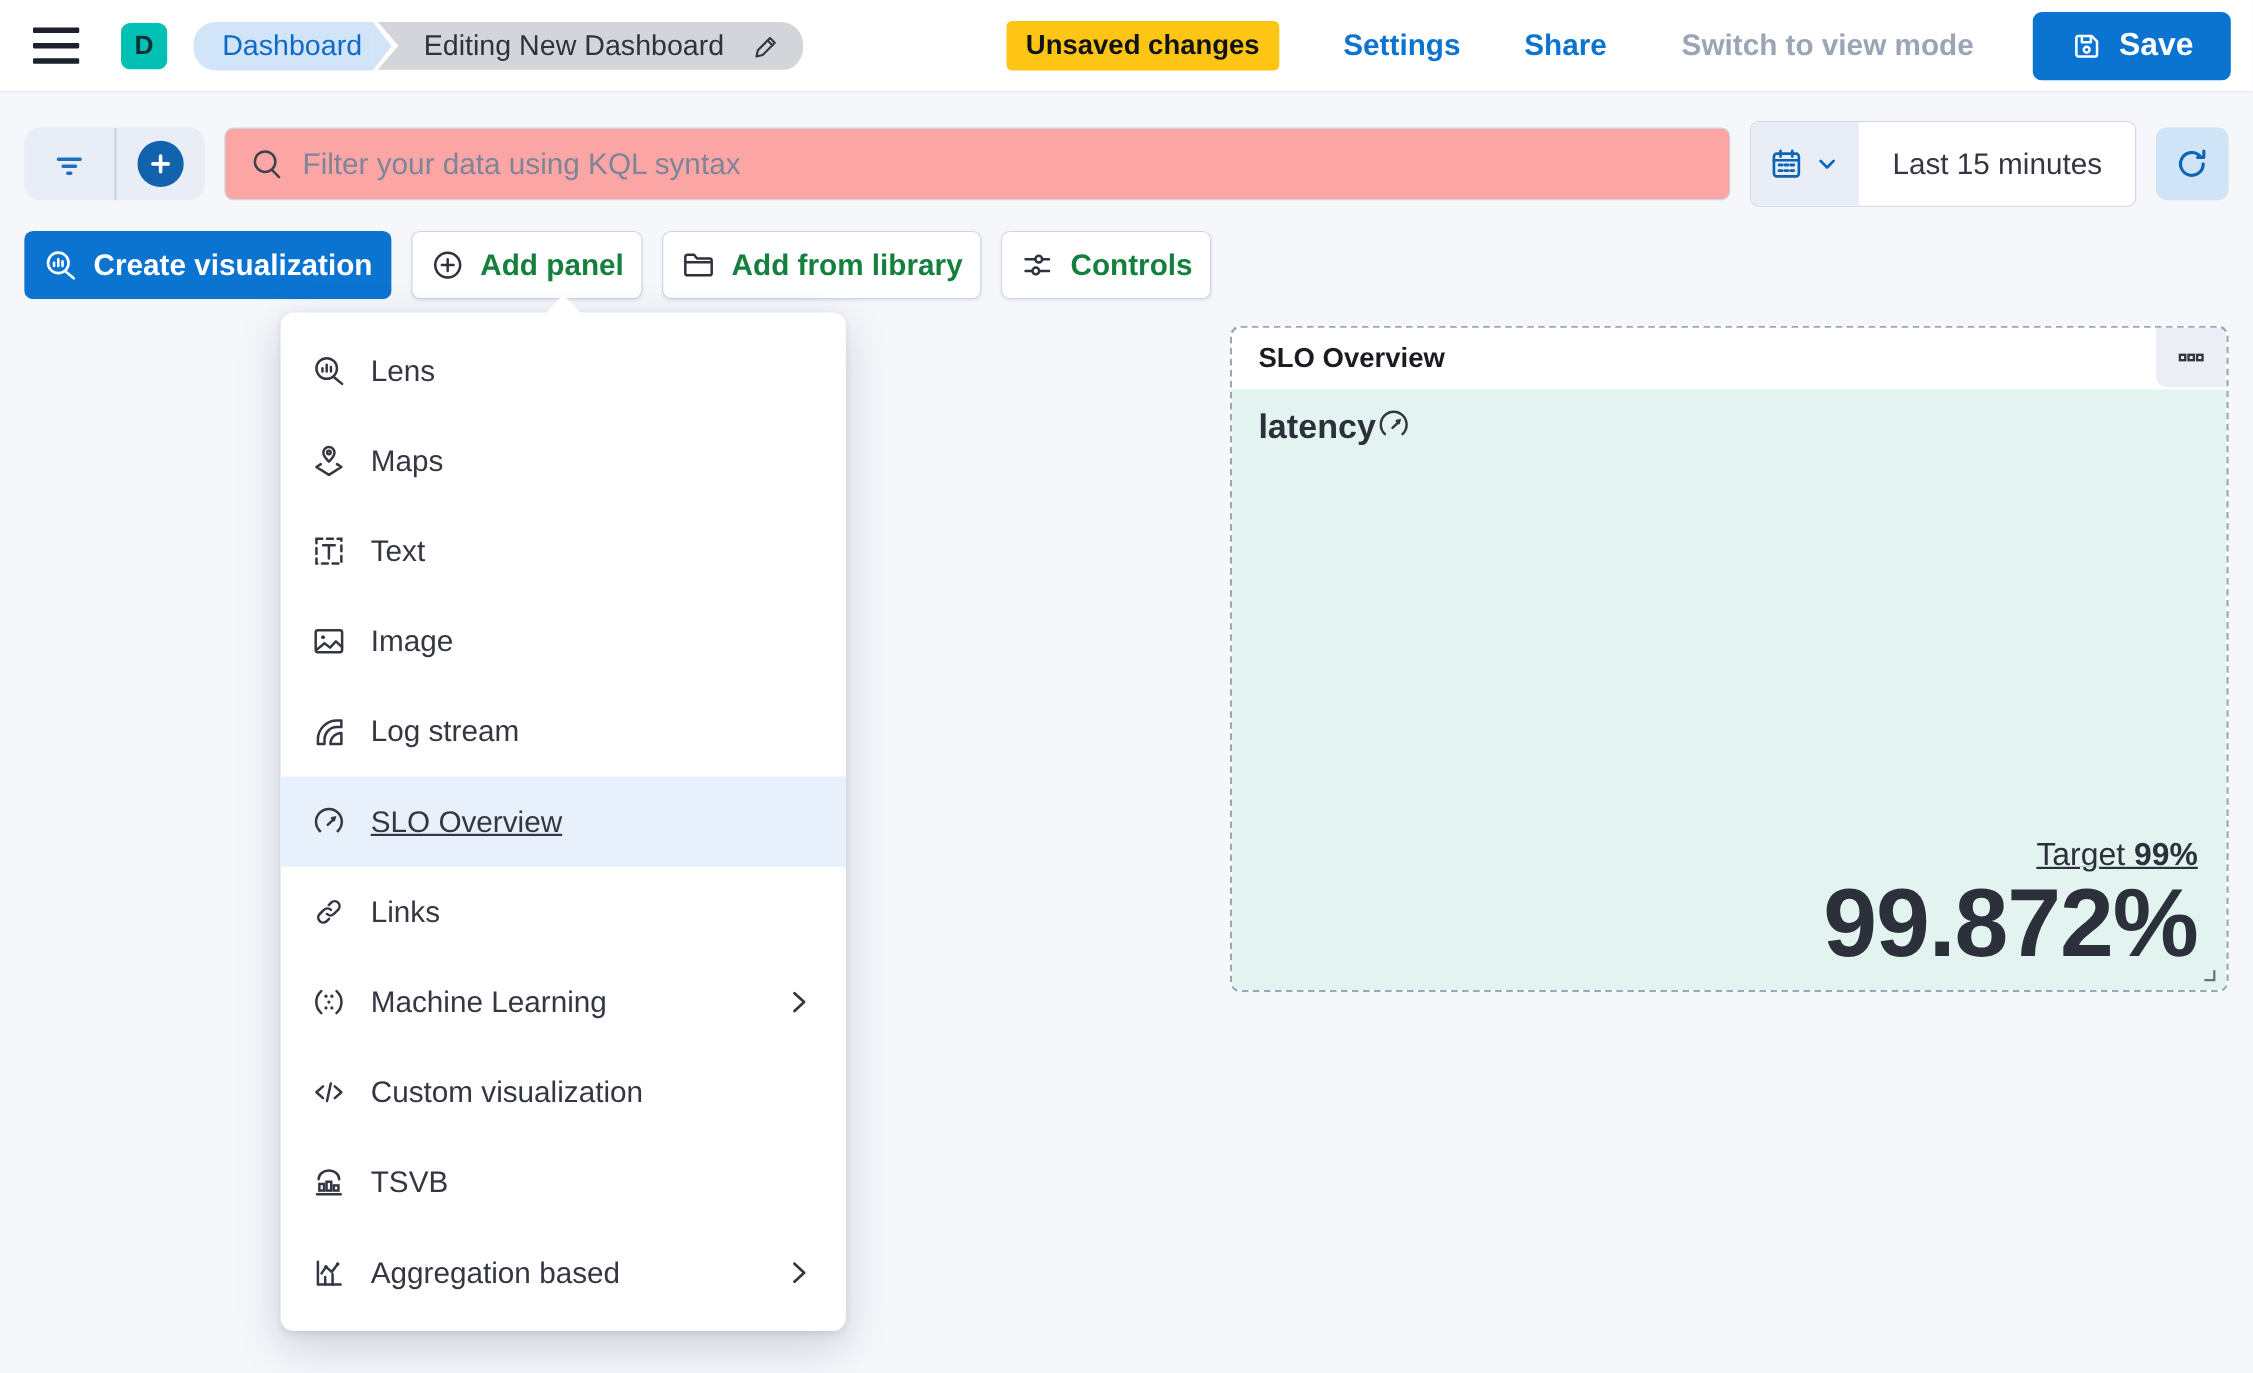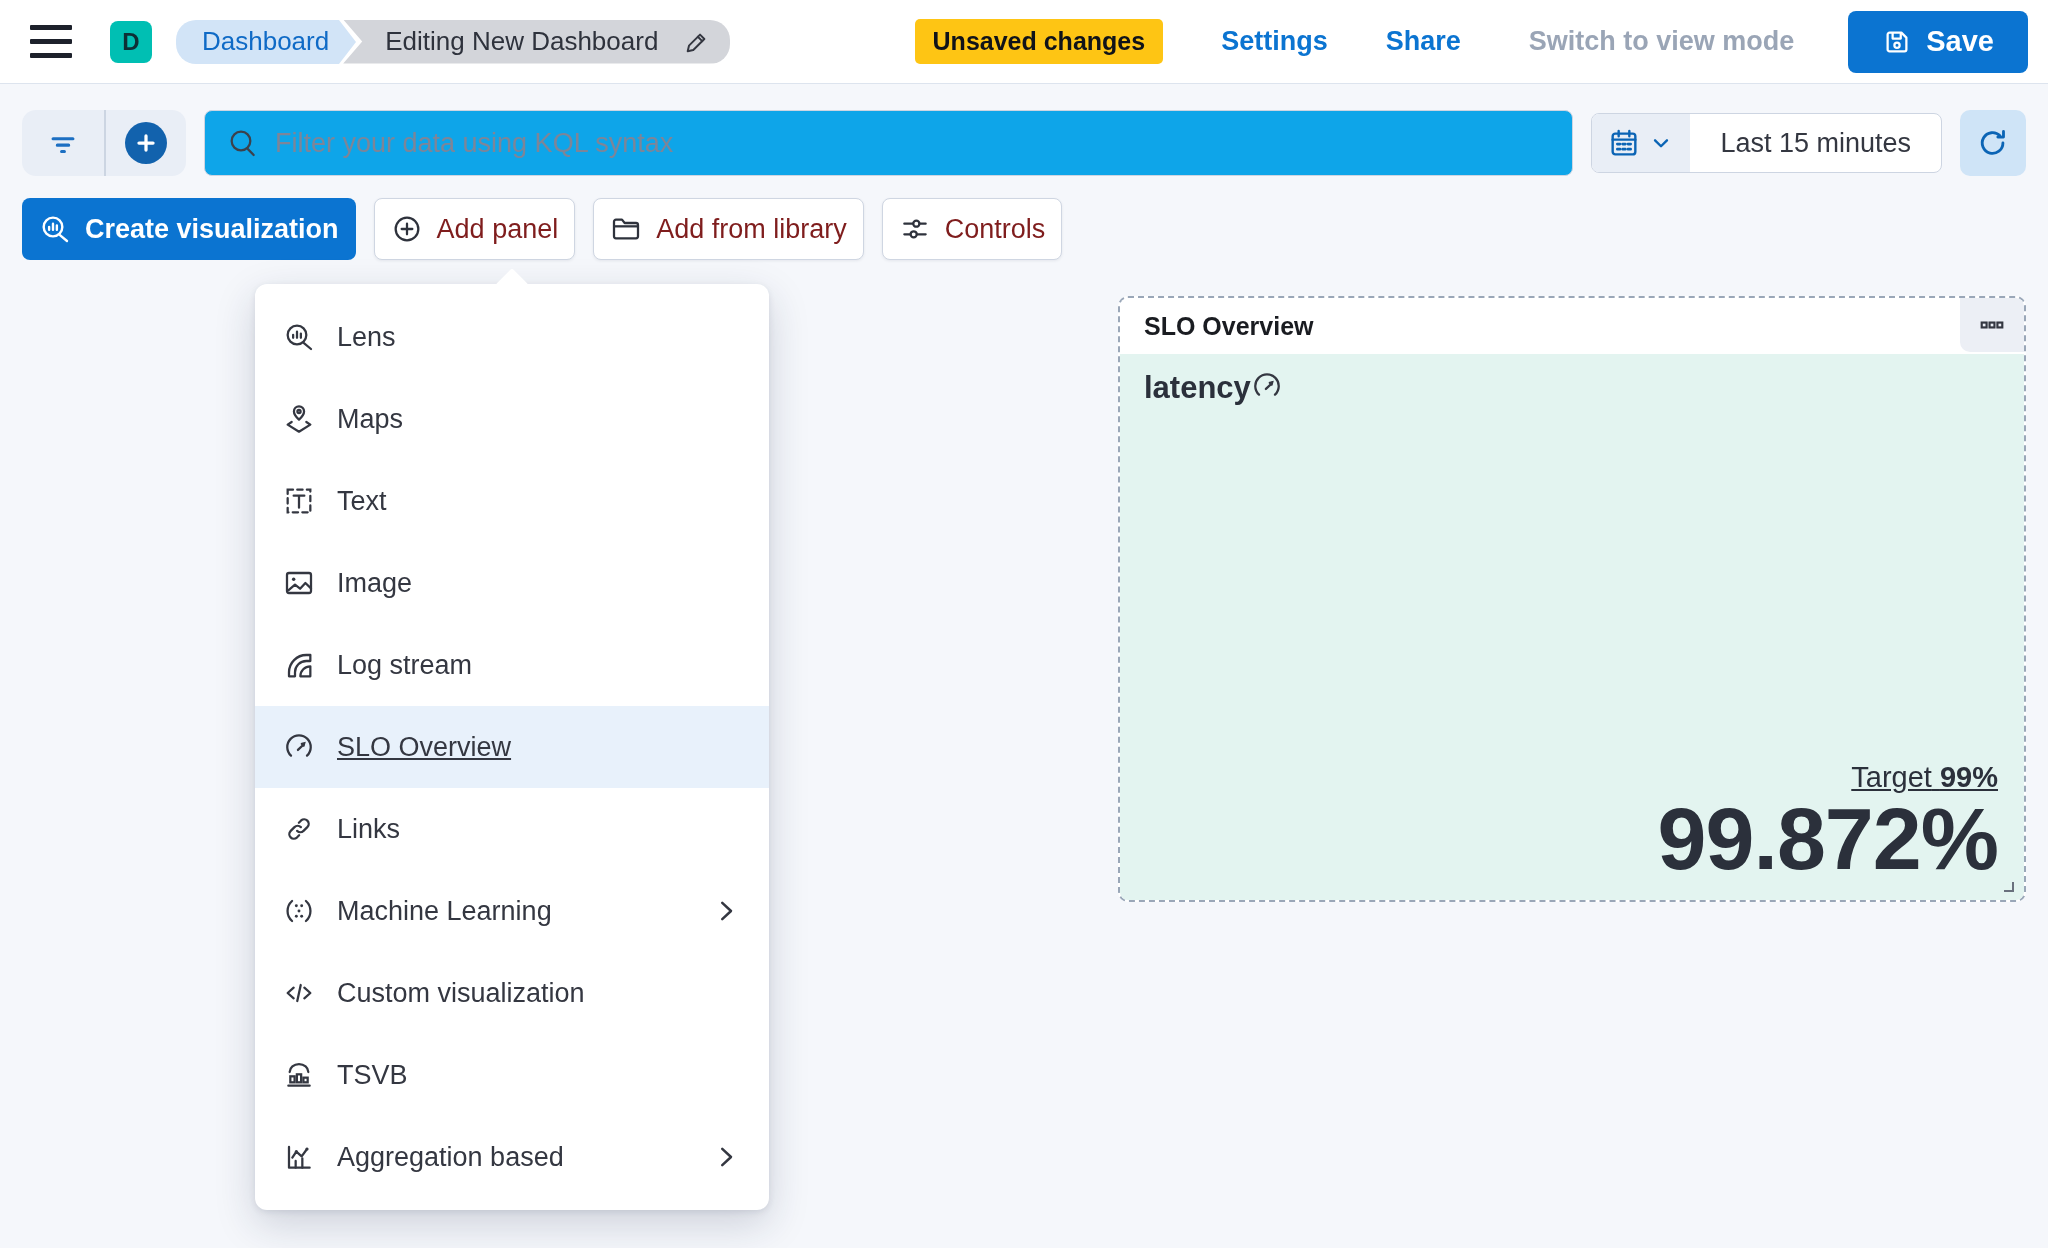--- a/index.html
+++ b/index.html
@@ -27,36 +27,36 @@
   .tb-link.disabled { color:#9aa5b6; font-weight:bold; cursor:default; margin-left:44px; margin-right:30px; }
   .save-btn { background:#0b74d1; color:#fff; font-weight:bold; font-size:29px; border:none; border-radius:8px;
         height:62px; padding:0 34px; display:flex; align-items:center; gap:14px; cursor:pointer; }
 
   
   .querybar { display:flex; align-items:center; gap:18px; padding:26px 22px 0 22px; }
   .filter-group { display:flex; height:66px; background:#e9eef6; border-radius:14px; overflow:hidden; flex:0 0 auto; }
   .filter-group .half { width:82px; display:flex; align-items:center; justify-content:center; cursor:pointer; }
   .filter-group .half + .half { border-left:2px solid #ccd5e2; }
   .plus-circle { width:42px; height:42px; border-radius:50%; background:#1262ad; display:flex; align-items:center; justify-content:center; }
-  .search-box { flex:1; height:66px; background:#0ea5e9; border:1px solid #cdd5e2; border-radius:8px;
+  .search-box { flex:1; height:66px; background:#fca5a5; border:1px solid #cdd5e2; border-radius:8px;
         display:flex; align-items:center; padding:0 22px; gap:16px; }
   .search-box input { border:none; outline:none; flex:1; font-size:27px; font-family:inherit; color:#343741; background:transparent; }
   .search-box input::placeholder { color:#7d8598; }
-  .date-group { display:flex; height:60px; border:1px solid #cdd5e2; border-radius:8px; overflow:hidden; background:#fff; flex:0 0 auto; }
+  .date-group { display:flex; height:78px; border:1px solid #cdd5e2; border-radius:8px; overflow:hidden; background:#fff; flex:0 0 auto; }
   .date-cal { background:#e9eef6; display:flex; align-items:center; gap:8px; padding:0 16px; cursor:pointer; }
   .date-text { display:flex; align-items:center; padding:0 30px; font-size:27px; color:#343741; cursor:pointer; }
   .refresh-btn { width:66px; height:66px; border-radius:10px; background:#cfe4f7; border:none; display:flex;
         align-items:center; justify-content:center; cursor:pointer; flex:0 0 auto; }
 
   
   .toolbar { display:flex; align-items:center; gap:18px; padding:22px 22px 0 22px; }
   .btn { height:62px; border-radius:8px; display:flex; align-items:center; gap:14px; font-size:27px;
          padding:0 16px; cursor:pointer; border:1px solid transparent; }
   .btn-primary { background:#0b74d1; color:#fff; font-weight:bold; }
-  .btn-empty { background:#fff; color:#7f1d1d; font-weight:400; border-color:#cfd6e2; box-shadow:0 1px 3px rgba(25,40,70,.08); }
+  .btn-empty { background:#fff; color:#15803d; font-weight:700; border-color:#cfd6e2; box-shadow:0 1px 3px rgba(25,40,70,.08); }
 
   
   .popover { position:absolute; left:255px; top:284px; width:514px; background:#fff; border-radius:12px;
         box-shadow:0 14px 40px rgba(30,40,70,.18), 0 2px 6px rgba(30,40,70,.10); padding:12px 0; z-index:20; }
   .popover .pop-arrow { position:absolute; top:-11px; left:245px; width:24px; height:24px; background:#fff;
         transform:rotate(45deg); border-radius:3px; }
   .menu-item { height:82px; display:flex; align-items:center; gap:22px; padding:0 28px; font-size:27px;
         color:#343741; cursor:pointer; position:relative; }
   .menu-item svg { flex:0 0 auto; }
   .menu-item.hl { background:#e8f1fb; }

